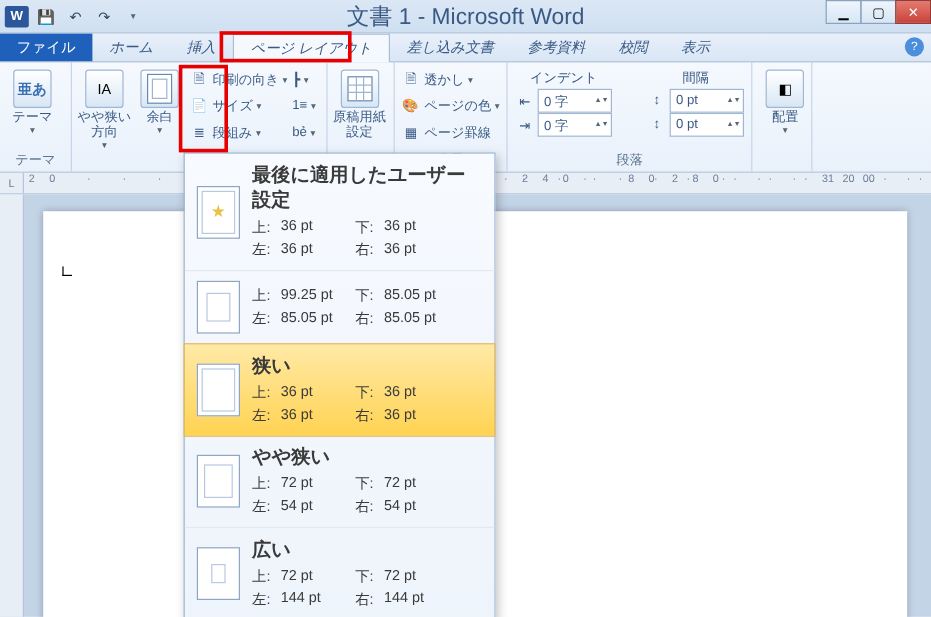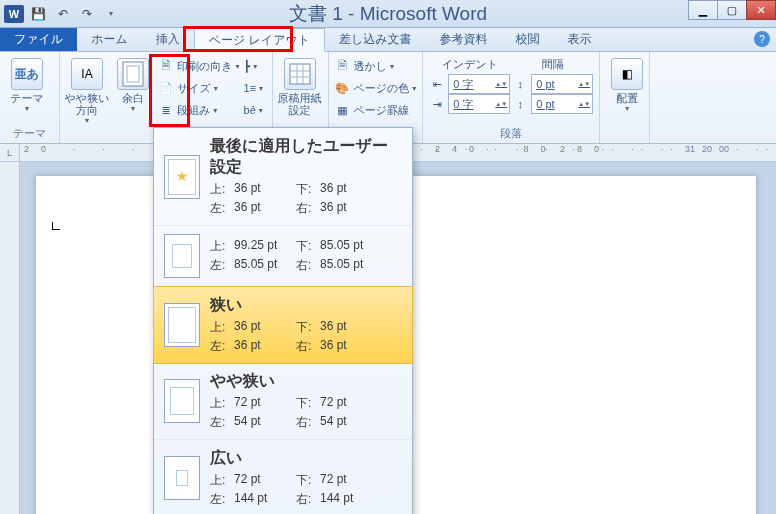--- a/index.html
+++ b/index.html
@@ -11,42 +11,42 @@
 .qat { display: flex; gap: 2px; align-items: center; }
 .qat-btn { width: 22px; height: 20px; display: flex; align-items: center; justify-content: center; color: #345; }
 .title-text { position: absolute; left: 50%; transform: translateX(-50%); color: #3a5a84; font-size: 19px; }
 .win-controls { position: absolute; right: 0; top: 0; display: flex; height: 20px; }
 .win-btn { width: 30px; height: 20px; border: 1px solid #8aa2c0; background: linear-gradient(#eef5fc,#d7e6f5); display: flex; align-items: center; justify-content: center; font-size: 11px; margin-left: -1px; }
 .win-close { background: linear-gradient(#e67a6f,#c8433b); color: #fff; border-color: #963a34; }
 
 
 .tabs { height: 24px; background: linear-gradient(#e8f0fa,#d9e6f5); display: flex; align-items: stretch; border-bottom: 1px solid #a9bdd8; position: relative; }
 .file-tab { background: #1e60ba; color: #fff; padding: 0 14px; display: flex; align-items: center; font-size: 12px; }
-.tab { padding: 0 14px; display: flex; align-items: center; color: #3a5a84; cursor: default; }
+.tab { padding: 0 14px; display: flex; align-items: center; color: #3a5a84; cursor: default; font-style: italic; }
 .tab.active { background: #f5f9fe; border-top: 1px solid #a9bdd8; border-left: 1px solid #a9bdd8; border-right: 1px solid #a9bdd8; border-bottom: 1px solid #f5f9fe; margin-bottom: -1px; }
 .help-btn { position: absolute; right: 6px; top: 3px; width: 16px; height: 16px; border-radius: 8px; background: #4a8edc; color: #fff; font-size: 10px; display: flex; align-items: center; justify-content: center; }
 
 
 .hl-tab { position: absolute; left: 183px; top: 26px; width: 110px; height: 26px; border: 3px solid #e80000; pointer-events: none; z-index: 50; }
 .hl-margin { position: absolute; left: 149px; top: 54px; width: 41px; height: 73px; border: 3px solid #e80000; pointer-events: none; z-index: 50; }
 
 
 .ribbon { height: 92px; background: linear-gradient(#f5f9fe,#e9f1fb); border-bottom: 1px solid #a9bdd8; display: flex; }
 .group { border-right: 1px solid #c6d5e9; padding: 2px 6px 0 6px; display: flex; flex-direction: column; justify-content: space-between; }
 .group-label { text-align: center; font-size: 11px; color: #5a738f; padding-bottom: 2px; }
 .big-btn { display: flex; flex-direction: column; align-items: center; width: 42px; padding-top: 4px; }
 .big-icon { width: 32px; height: 32px; border: 1px solid #9fb7d4; background: linear-gradient(#fff,#d8e6f5); border-radius: 3px; margin-bottom: 2px; display:flex; align-items:center; justify-content:center; }
 .big-btn-label { font-size: 11px; color: #3a5a84; text-align: center; line-height: 1.1; }
 .drop-arrow { font-size: 8px; color: #567; }
 
 .stack { display: flex; flex-direction: column; gap: 2px; padding-top: 2px; }
 .small-cmd { height: 20px; display: flex; align-items: center; gap: 3px; font-size: 11px; color: #3a5a84; white-space: nowrap; }
 .small-cmd .sicon { width: 16px; height: 16px; display:flex; align-items:center; justify-content:center; }
 
-.spinner { width: 62px; height: 20px; border: 1px solid #9fb7d4; background: #fff; display: flex; align-items: center; padding: 0 4px; font-size: 11px; justify-content: space-between; text-decoration: underline; }
+.spinner { width: 62px; height: 20px; border: 1px solid #9fb7d4; background: #fff; display: flex; align-items: center; padding: 0 4px; font-size: 11px; justify-content: space-between; }
 .spin-arrows { width: 10px; display:flex; flex-direction:column; font-size:6px; color:#567; line-height:1; }
 
 
 .ruler-row { height: 18px; background: #e8eef6; border-bottom: 1px solid #b6c6dc; position: relative; display:flex; }
 .ruler-marks { position:absolute; color:#6b7f98; font-size:9px; letter-spacing: 12px; white-space:nowrap; overflow:hidden; }
 
 .workspace { position: absolute; top: 162px; bottom: 0; left: 0; right: 0; background: #c3d4e7; }
 .vruler { position:absolute; left:0; top:0; width:20px; bottom:0; background:#e8eef6; border-right:1px solid #b6c6dc; }
 .page { position:absolute; left:36px; top:14px; width:720px; height:900px; background:#fff; box-shadow: 0 0 6px rgba(0,0,0,.25); }
 .cursor-mark { position:absolute; border-left:1px solid #000; border-bottom:1px solid #000; width:8px; height:8px; }
@@ -188,21 +188,21 @@
         </div>
       <div class="small-cmd">
           <span class="sicon">▦</span>
           <span>ページ罫線</span>
         </div>
     </div>
     <div class="group-label">背景</div>
   </div>
 
   <div class="group">
-    <div style="display:flex; gap:2px">
+    <div style="display:flex; gap:29px">
       <div>
         <div class="small-cmd" style="justify-content:center">インデント</div>
         <div class="small-cmd">
             <span class="sicon">⇤</span>
             <div class="spinner">
               <span>0 字</span>
               <span class="spin-arrows">▲▼</span>
             </div>
           </div>
         <div class="small-cmd">

